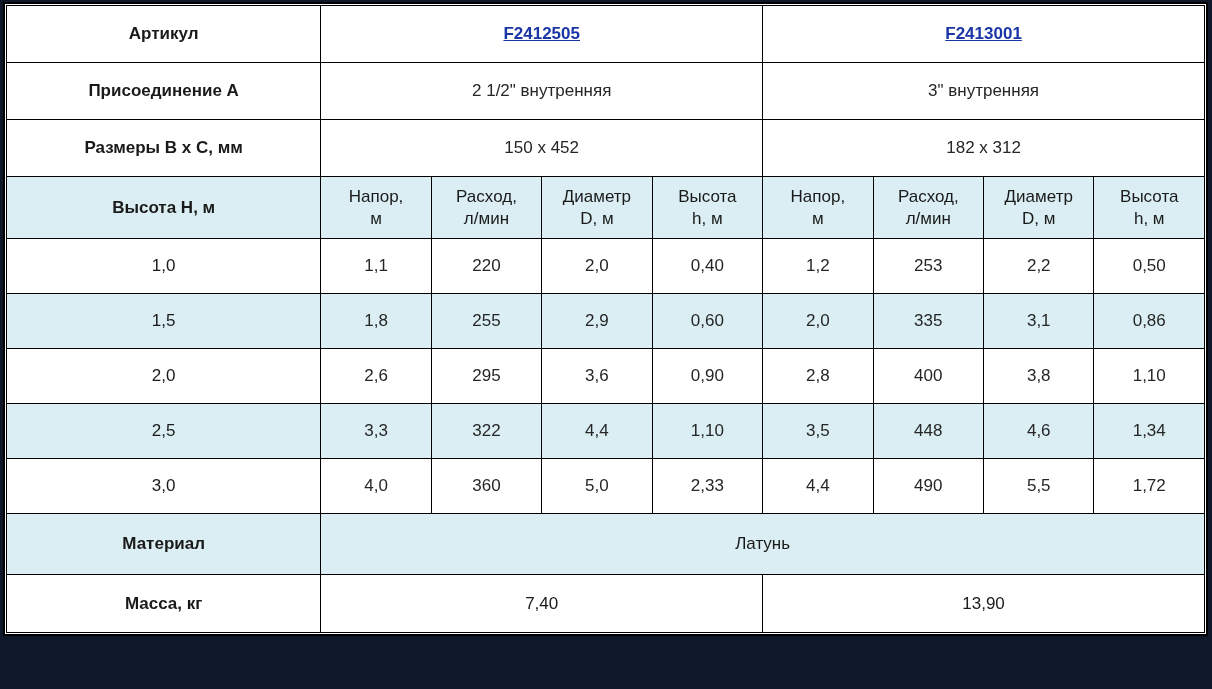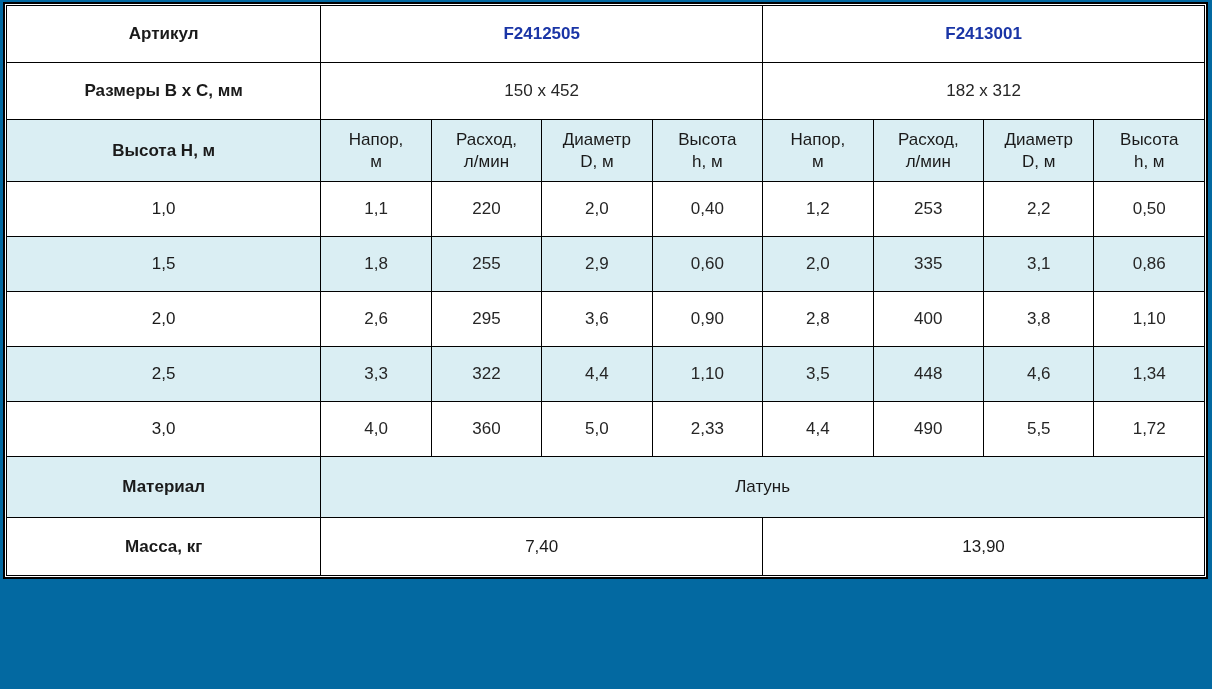--- a/index.html
+++ b/index.html
@@ -3,21 +3,21 @@
 <meta charset="utf-8">
 <style>
   html, body {
     margin: 0;
     padding: 0;
     background: #ffffff;
   }
   .page {
     width: 1212px;
     height: 689px;
-    background: #0369a1;
+    background: #0f172a;
     font-family: "Liberation Sans", "DejaVu Sans", sans-serif;
     box-sizing: border-box;
     padding: 2px 3px;
   }
   .table-frame {
     width: 1199px;
     border: 2px solid #000000;
     padding: 1px;
     background: #ffffff;
     box-sizing: content-box;
@@ -44,20 +44,21 @@
   tr.r-data td { height: 50px; }
   tr.r-mat td  { height: 56px; }
   tr.r-mass td { height: 53px; margin-top: 12px; }
 
   .band { background: #daeef3; }
   .bold { font-weight: normal; }
   .label-cell { font-weight: bold; }
   .article {
     font-weight: bold;
     color: #1a35a6;
+    text-decoration: underline;
   }
   .subhead {
     font-weight: normal;
     white-space: pre-line;
     line-height: 1.25;
   }
   .plain { font-weight: normal; color: #262626; }
 </style>
 </head>
 <body>
@@ -77,20 +78,25 @@
           <col class="c-data">
       </colgroup>
 
       <tbody>
           <tr class="r-spec">
         <td class="label-cell">Артикул</td>
         <td colspan="4" class="article">F2412505</td>
         <td colspan="4" class="article">F2413001</td>
       </tr>
 
+      <tr class="r-spec">
+        <td class="label-cell">Присоединение A</td>
+        <td colspan="4" class="plain">2 1/2" внутренняя</td>
+        <td colspan="4" class="plain">3" внутренняя</td>
+      </tr>
 
       <tr class="r-spec">
         <td class="label-cell">Размеры B x C, мм</td>
         <td colspan="4" class="plain">150 x 452</td>
         <td colspan="4" class="plain">182 x 312</td>
       </tr>
 
 
       <tr class="r-head band">
         <td class="label-cell">Высота H, м</td>

